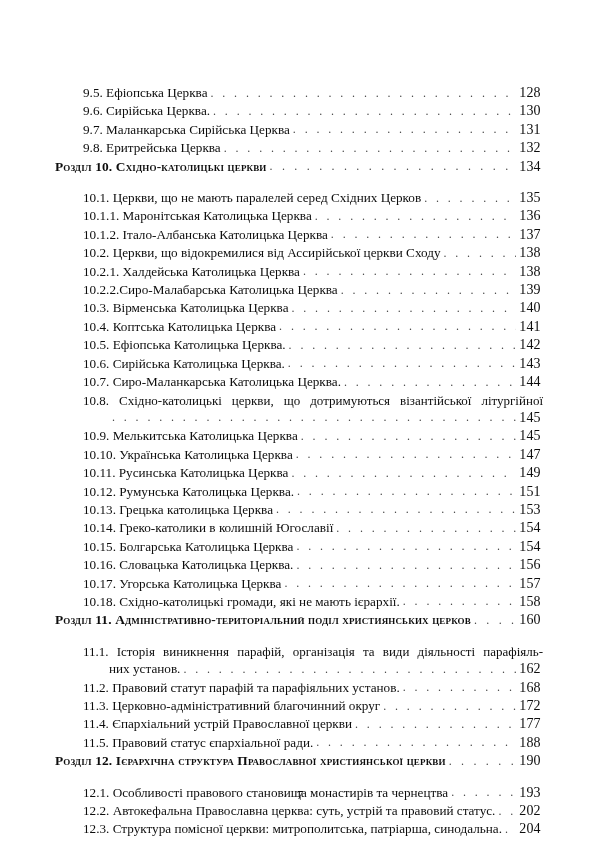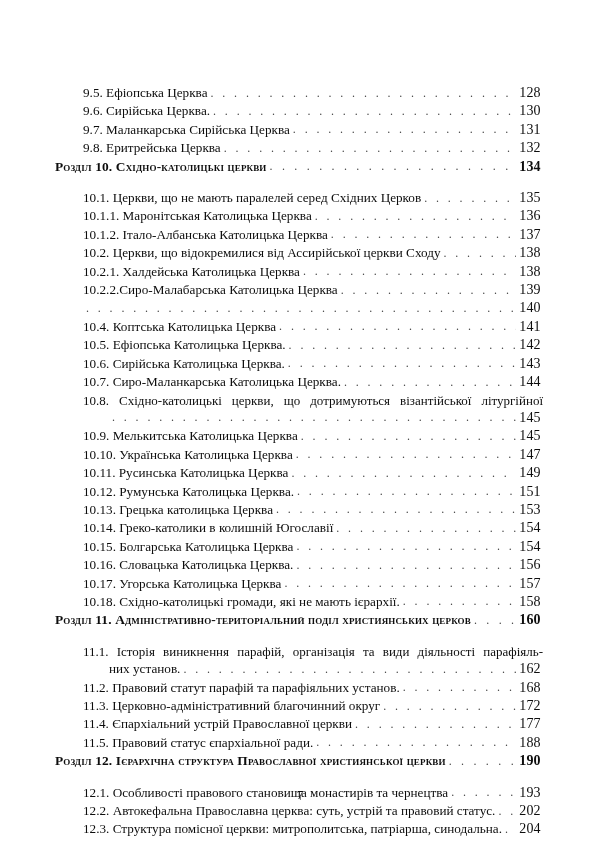--- a/index.html
+++ b/index.html
@@ -73,21 +73,21 @@
   .chapter {
     padding-left: 0;
     font-weight: bold;
     font-variant: small-caps;
     font-size: 13.4px;
     letter-spacing: 0.15px;
     margin-bottom: 13px;
   }
   .chapter .pageno {
     font-variant: normal;
-    font-weight: bold;
+    font-weight: normal;
   }
   .chapter .leader {
     font-variant: normal;
     font-weight: normal;
     letter-spacing: 3.2px;
   }
 
   
   .entry.wrapped {
     display: block;
@@ -173,20 +173,21 @@
         <span class="etext">10.2.1. Халдейська Католицька Церква</span>
         <span class="leader">. . . . . . . . . . . . . . . . . . . . . . . . . . . . . . . . . . . . . . . . . . . . . . . . . . . . . . . . . . . . . . . . . . . . . . . . . . . . . . . . . . . . . . . . . </span>
         <span class="pageno">138</span>
       </div>
       <div class="entry sub">
         <span class="etext">10.2.2.Сиро-Малабарська Католицька Церква</span>
         <span class="leader">. . . . . . . . . . . . . . . . . . . . . . . . . . . . . . . . . . . . . . . . . . . . . . . . . . . . . . . . . . . . . . . . . . . . . . . . . . . . . . . . . . . . . . . . . </span>
         <span class="pageno">139</span>
       </div>
       <div class="entry sub">
+        <span class="etext">10.3. Вірменська Католицька Церква</span>
         <span class="leader">. . . . . . . . . . . . . . . . . . . . . . . . . . . . . . . . . . . . . . . . . . . . . . . . . . . . . . . . . . . . . . . . . . . . . . . . . . . . . . . . . . . . . . . . . </span>
         <span class="pageno">140</span>
       </div>
       <div class="entry sub">
         <span class="etext">10.4. Коптська Католицька Церква</span>
         <span class="leader">. . . . . . . . . . . . . . . . . . . . . . . . . . . . . . . . . . . . . . . . . . . . . . . . . . . . . . . . . . . . . . . . . . . . . . . . . . . . . . . . . . . . . . . . . </span>
         <span class="pageno">141</span>
       </div>
       <div class="entry sub">
         <span class="etext">10.5. Ефіопська Католицька Церква.</span>

